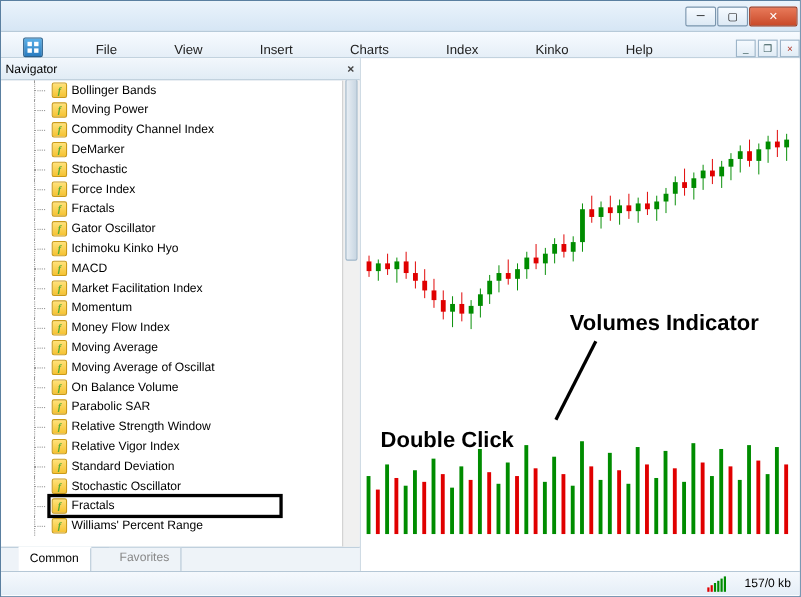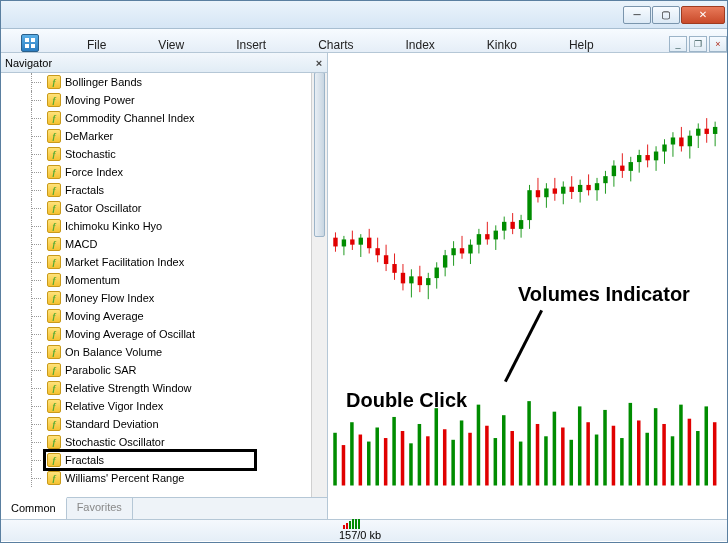--- a/index.html
+++ b/index.html
@@ -29,33 +29,33 @@
 .nav-tree { flex:1; overflow: hidden; position: relative; font-size: 11px; }
 .scroll-area { position:absolute; left:0; top:0; right:16px; bottom:0; overflow:hidden; }
 .tree-item { display:flex; align-items:center; height:18px; padding-left: 46px; white-space: nowrap; position: relative; cursor:pointer; }
 .tree-item::before { content:""; position:absolute; left:30px; top:0; bottom:0; border-left:1px dotted #999; }
 .tree-item::after { content:""; position:absolute; left:30px; top:9px; width:10px; border-top:1px dotted #999; }
 .fx-icon { width:14px; height:14px; background: linear-gradient(#ffe27a,#f5c232); border: 1px solid #c99a1a; border-radius:2px; margin-right:4px; display:inline-flex; align-items:center; justify-content:center; font-size:9px; font-style:italic; font-weight:bold; color:#5a3; font-family: Georgia, serif; }
 .highlight-box { position:absolute; border: 3px solid #000; height: 22px; width: 214px; left: 42px; pointer-events:none; }
 .nav-scrollbar { position:absolute; right:0; top:0; bottom:0; width:16px; background:#f0f0f0; border-left:1px solid #d0d0d0; }
 .scroll-thumb { position:absolute; left:2px; right:2px; top:-1px; height:165px; background: linear-gradient(90deg,#e8eef4,#c8d6e2); border:1px solid #9cb4c8; border-radius:2px; }
 .nav-tabs { height: 22px; display:flex; border-top:1px solid #b5c7d6; font-size:11px; background:#eef3f8; }
-.nav-tab { padding: 3px 10px; border-right:1px solid #b5c7d6; cursor:pointer; background:#fff; border-top:2px solid #fff; margin-top:-1px; }
+.nav-tab { padding: 3px 10px; border-right:1px solid #b5c7d6; cursor:pointer; background:#fff; border-top:2px solid #fff; margin-top:-1px;margin-left:16px; }
 .nav-tab.inactive { background:#eef3f8; color:#888; border-top:none; margin-top:0; }
 
 
 .chart-area { flex:1; position:relative; background:#fff; }
 svg.chart { position:absolute; inset:0; width:100%; height:100%; }
 
 
 .anno { position:absolute; font-weight:bold; font-size:20px; font-family: Arial, sans-serif; color:#000; pointer-events:none; white-space:nowrap; }
 .anno-line { position:absolute; background:#000; transform-origin: top left; height:3px; }
 
 
-.statusbar { height:22px; border-top:1px solid #b5c7d6; background: linear-gradient(#f5f9fd,#e5eef7); display:flex; align-items:center; justify-content:flex-end; font-size:11px; padding-right:8px;flex-direction:column; }
+.statusbar { height:22px; border-top:1px solid #b5c7d6; background: linear-gradient(#f5f9fd,#e5eef7); display:flex; align-items:center; justify-content:flex-end; font-size:11px; padding-right:8px; }
 .sb-icon { width:22px; height:14px; margin-right:12px; display:flex; align-items:flex-end; gap:1px; }
 .sb-icon span { width:2px; display:block; }
 .sb-icon span:nth-child(1){height:4px;background:#e00000;} .sb-icon span:nth-child(2){height:6px;background:#e00000;}
 .sb-icon span:nth-child(3){height:8px;background:#008c00;} .sb-icon span:nth-child(4){height:10px;background:#008c00;}
 .sb-icon span:nth-child(5){height:12px;background:#008c00;} .sb-icon span:nth-child(6){height:14px;background:#008c00;}
 </style>
 </head>
 <body>
 
 <div class="window">

